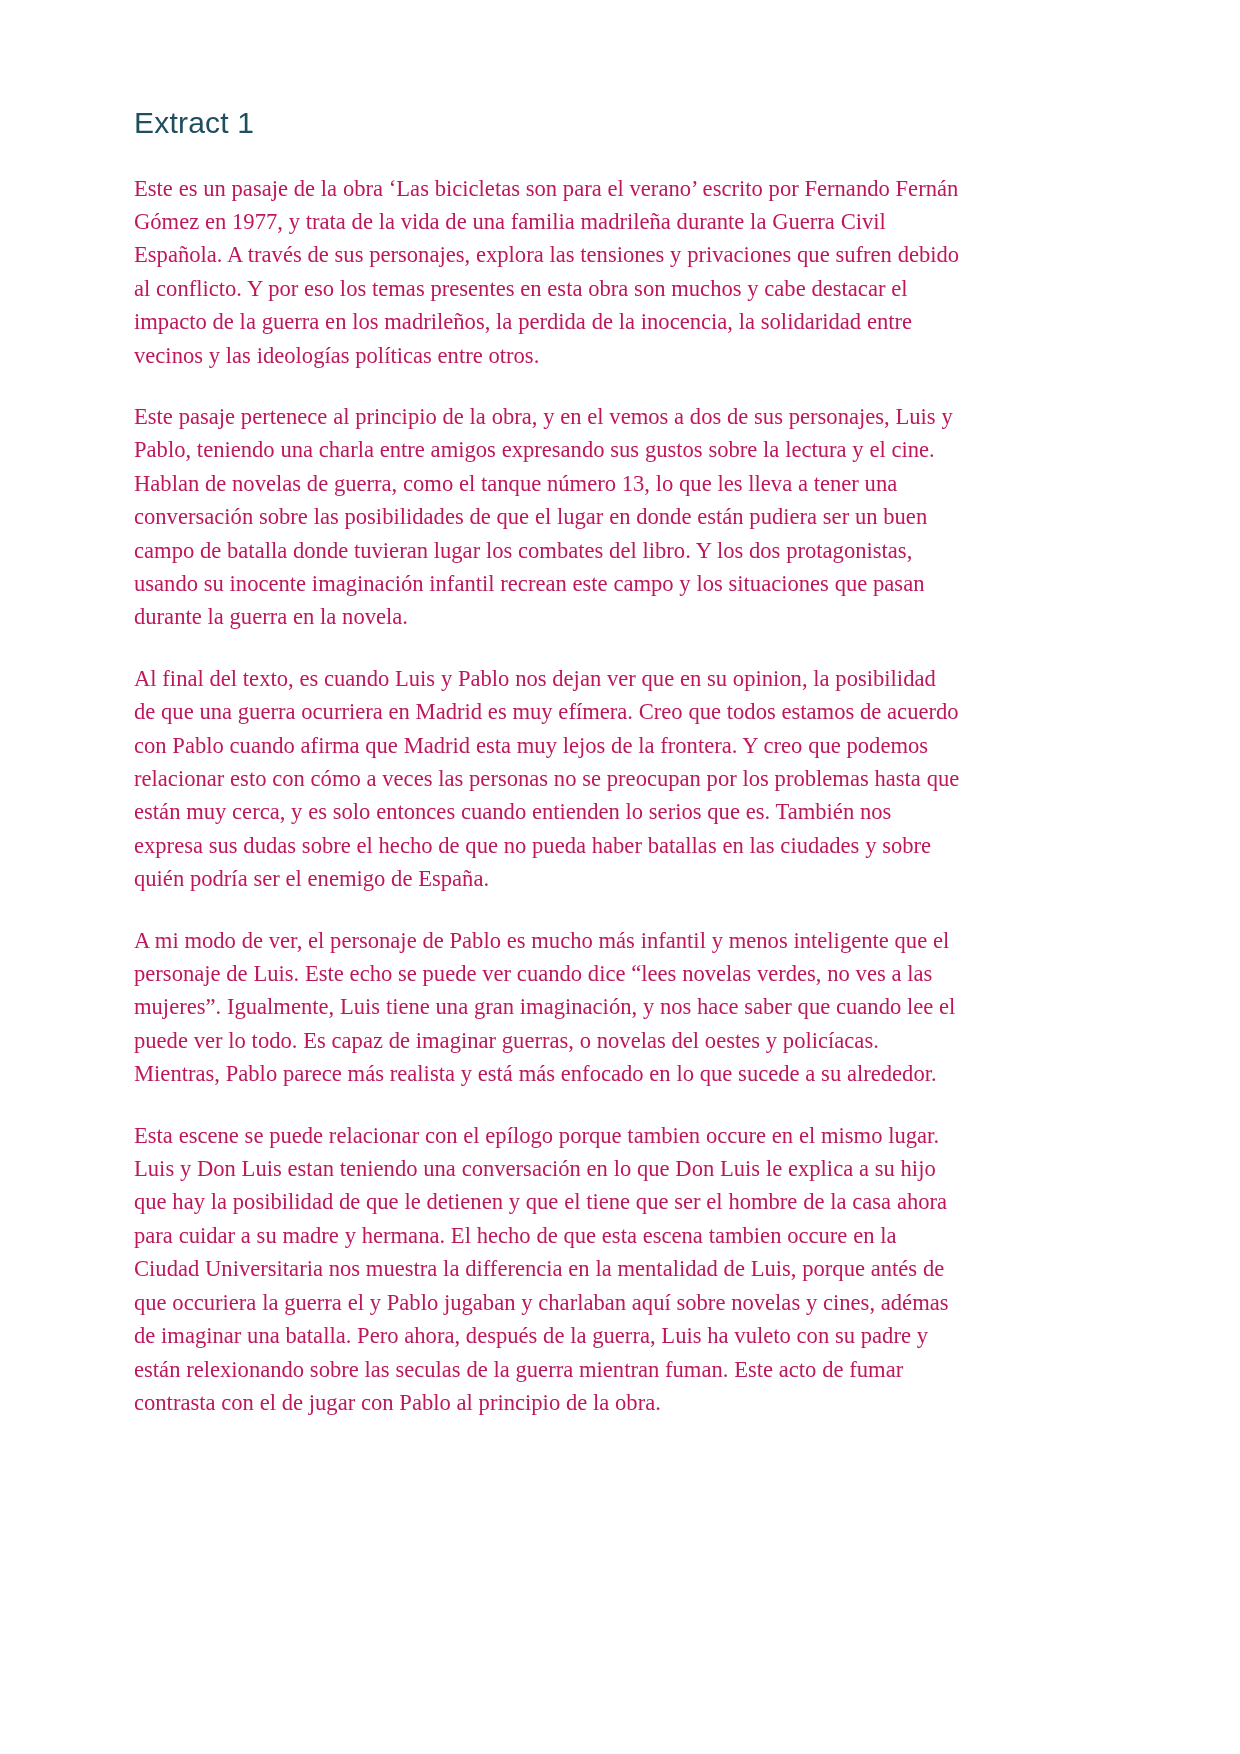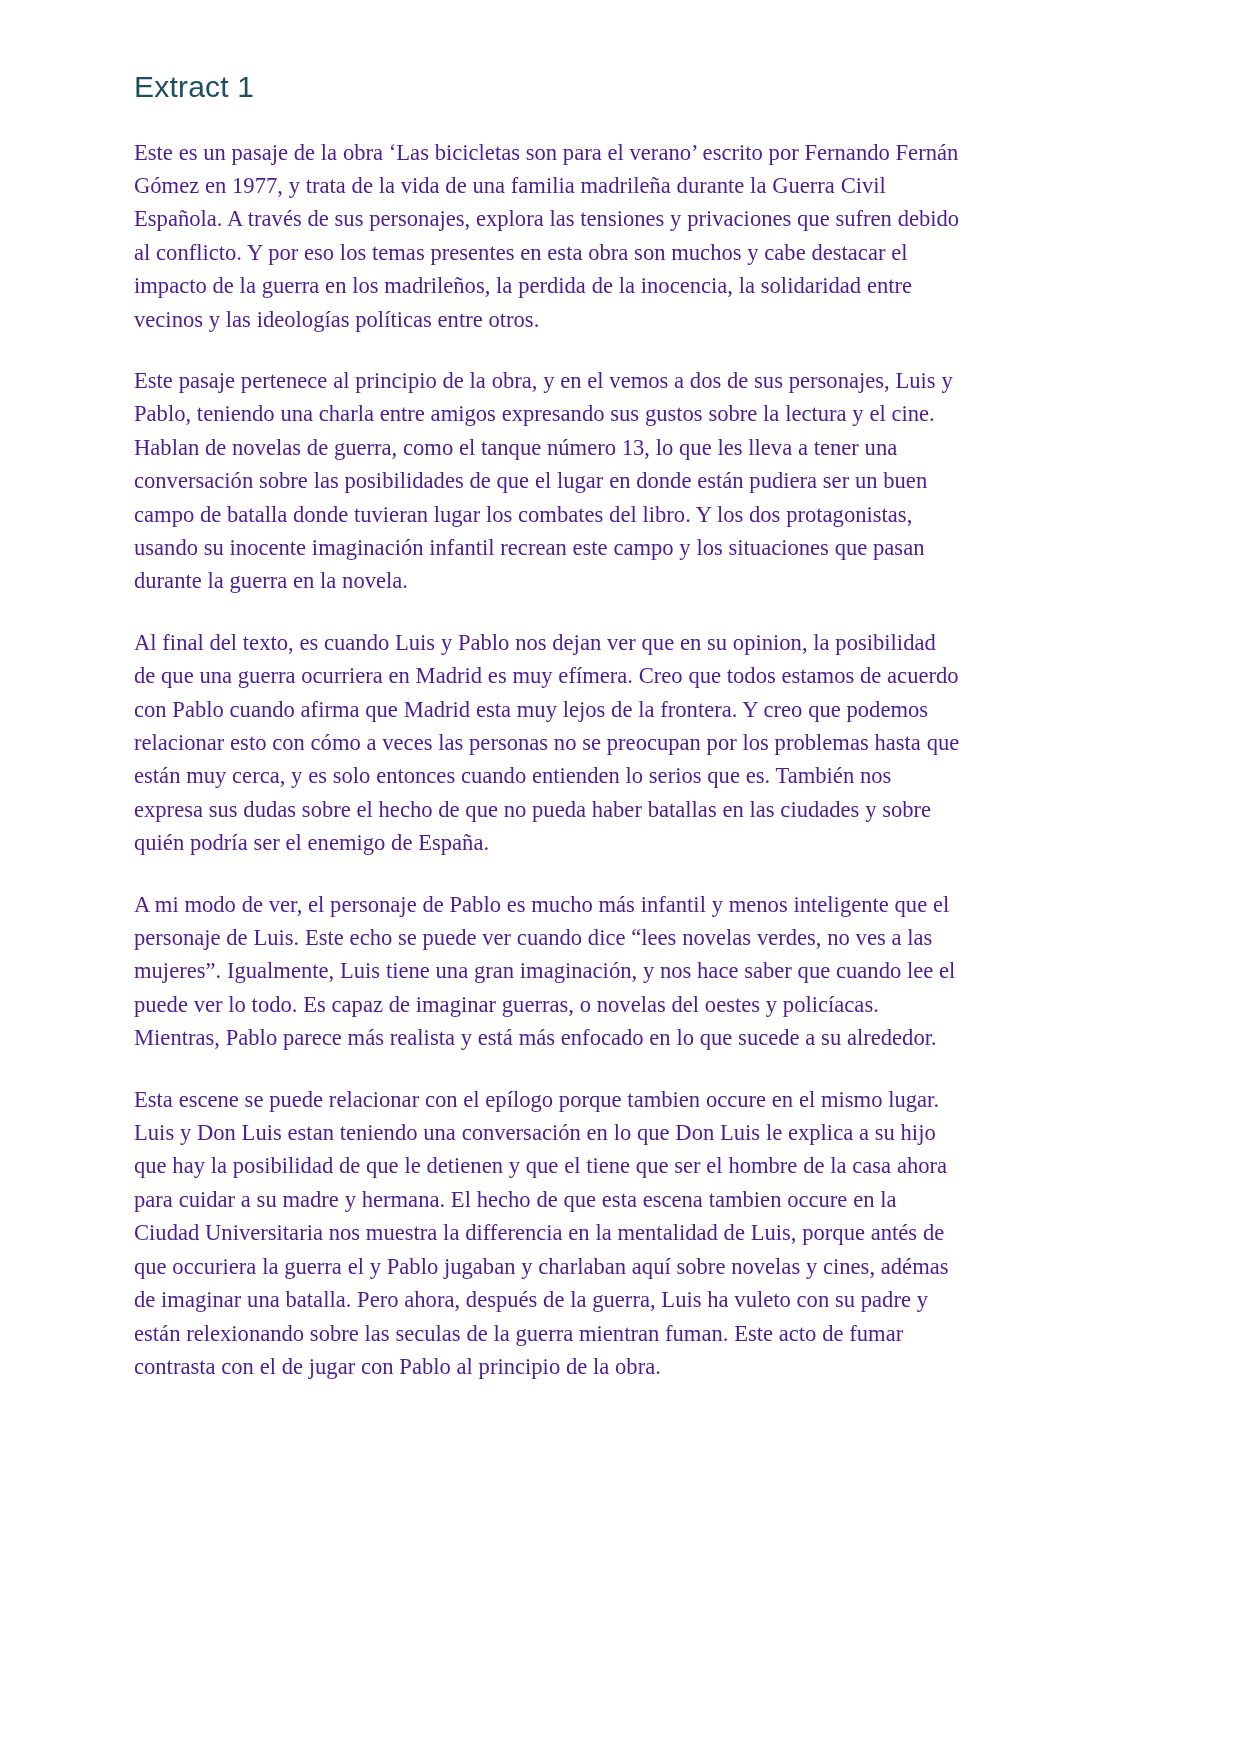--- a/index.html
+++ b/index.html
@@ -11,40 +11,40 @@
     width: 1240px;
     height: 1754px;
     position: relative;
     overflow: hidden;
   }
   .page {
     box-sizing: border-box;
     width: 1240px;
     height: 1754px;
     background: #ffffff;
-    padding: 68px 128px 120px 134px;
+    padding: 104px 128px 120px 134px;
   }
   .doc-heading {
     font-family: "Liberation Sans", sans-serif;
     font-size: 30px;
     font-weight: 400;
     color: #1f4e5f;
     letter-spacing: 0.2px;
     line-height: 1.25;
     margin: 0 0 30px 0;
     padding: 0;
   }
   .body-copy {
     width: 828px;
   }
   .para {
     font-family: "Liberation Serif", serif;
     font-size: 22.6px;
     line-height: 33.4px;
-    color: #4c1d95;
+    color: #be185d;
     text-align: left;
     margin: 0 0 28px 0;
     padding: 0;
     hyphens: none;
     -webkit-hyphens: none;
     word-spacing: 0.1px;
   }
   .para:last-child {
     margin-bottom: 14px;
   }

